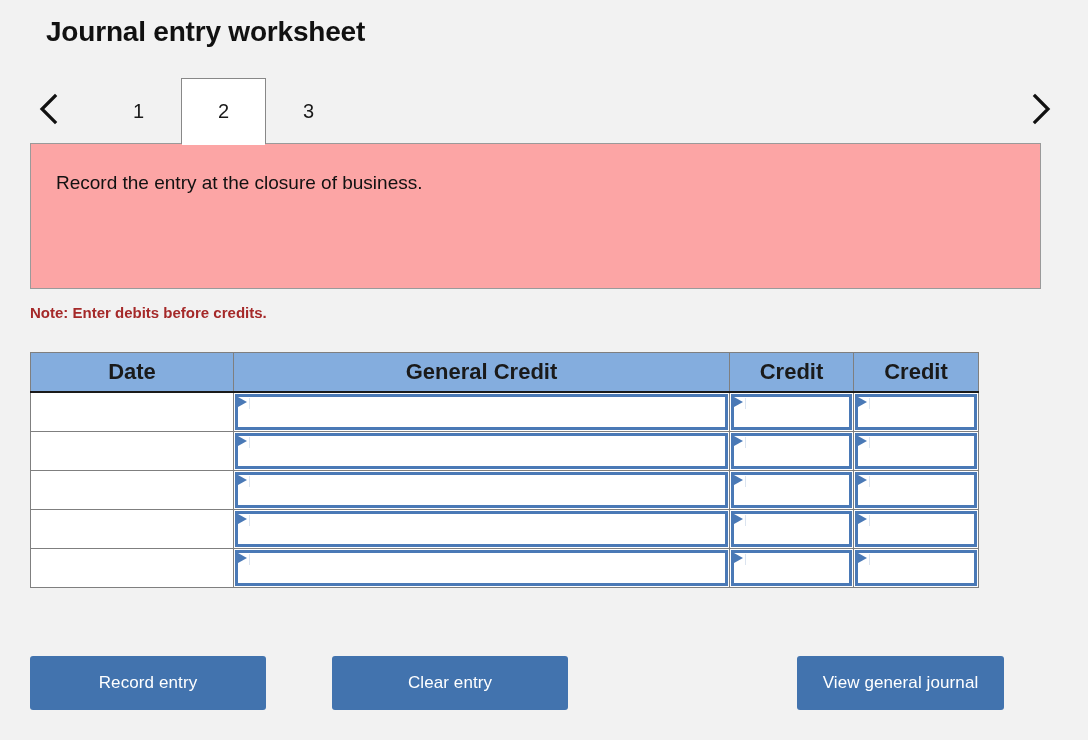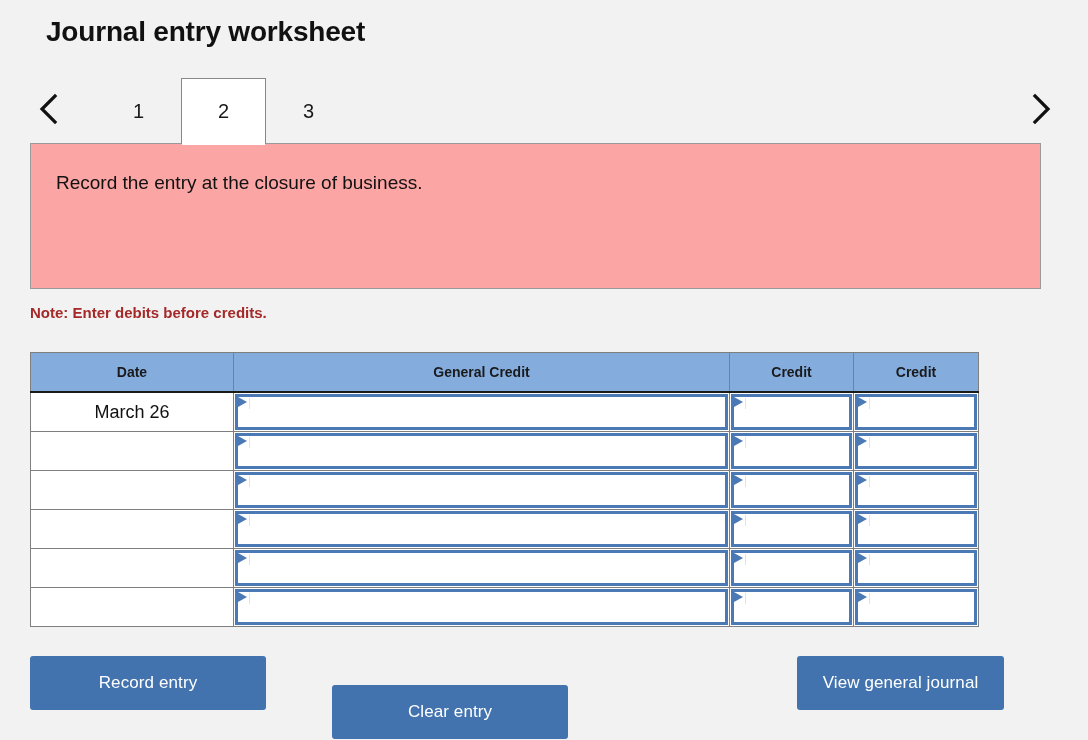--- a/index.html
+++ b/index.html
@@ -129,21 +129,21 @@
     left: 30px;
     top: 352px;
     width: 948px;
     border-collapse: collapse;
     table-layout: fixed;
   }
   .journal th {
     background: #84ADDE;
     border: 1px solid #7f7f7f;
     border-bottom: 2px solid #1a1a1a;
-    font-size: 14px;
+    font-size: 22px;
     font-weight: bold;
     color: #1a1a1a;
     height: 38px;
     text-align: center;
     padding: 0;
   }
   .journal td {
     border: 1px solid #7f7f7f;
     background: #ffffff;
     height: 38px;
@@ -203,21 +203,21 @@
     border: none;
     border-radius: 3px;
     font-family: "Liberation Sans", sans-serif;
     font-size: 17px;
     font-weight: normal;
     cursor: pointer;
     letter-spacing: 0.1px;
     padding: 0;
   }
   .btn-record { left: 30px;  top: 656px; width: 236px; height: 54px; }
-  .btn-clear  { left: 332px; top: 656px; width: 236px; height: 54px; margin-top: 29px; }
+  .btn-clear  { left: 332px; top: 656px; width: 236px; height: 54px; }
   .btn-view   { left: 797px; top: 656px; width: 207px; height: 54px; }
 </style>
 </head>
 <body>
 
 <div class="page-title">Journal entry worksheet</div>
 
 <div class="tabstrip">
 
   <div class="nav-arrow nav-prev">
@@ -265,41 +265,20 @@
   <thead>
     <tr>
       <th>Date</th>
       <th>General Credit</th>
       <th>Credit</th>
       <th>Credit</th>
     </tr>
   </thead>
   <tbody>
 
-    <tr>
-      <td class="date-cell">March 26</td>
-      <td class="entry-cell">
-        <div class="entry-box">
-          <span class="marker"></span>
-          <span class="caret"></span>
-        </div>
-      </td>
-      <td class="entry-cell">
-        <div class="entry-box">
-          <span class="marker"></span>
-          <span class="caret"></span>
-        </div>
-      </td>
-      <td class="entry-cell">
-        <div class="entry-box">
-          <span class="marker"></span>
-          <span class="caret"></span>
-        </div>
-      </td>
-    </tr>
 
     <tr>
       <td class="date-cell"></td>
       <td class="entry-cell">
         <div class="entry-box">
           <span class="marker"></span>
           <span class="caret"></span>
         </div>
       </td>
       <td class="entry-cell">

